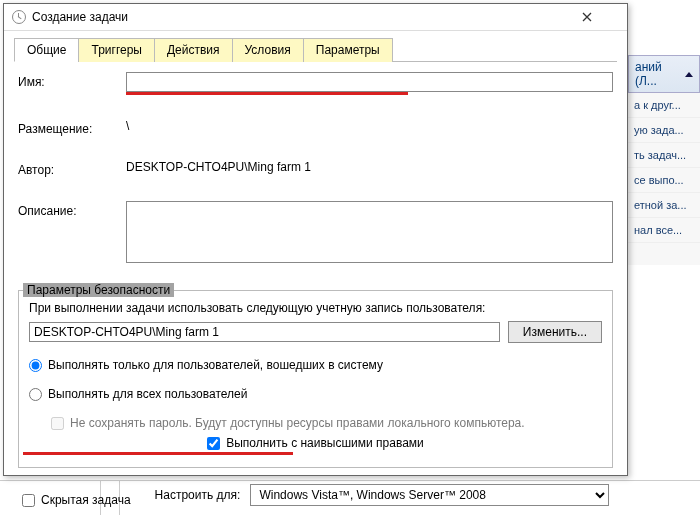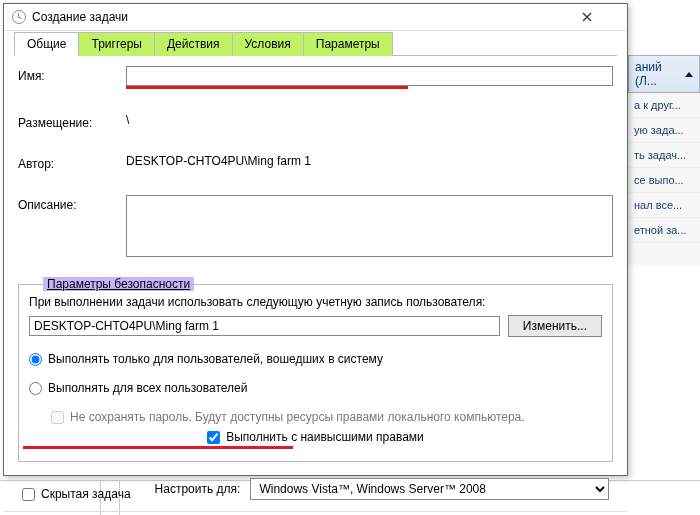--- a/index.html
+++ b/index.html
@@ -14,36 +14,36 @@
 .dialog { position: absolute; left: 3px; top: 3px; width: 625px; height: 473px; background: #fff; border: 1px solid #666; box-shadow: 2px 2px 6px rgba(0,0,0,.25); display: flex; flex-direction: column; }
 .titlebar { height: 28px; display: flex; align-items: center; padding: 0 20px 0 8px; border-bottom: 1px solid #ddd; }
 .tb-icon { width: 14px; height: 14px; border: 1px solid #888; border-radius: 50%; margin-right: 6px; position: relative; }
 .tb-icon::before { content:""; position:absolute; left:5px; top:2px; width:1px; height:4px; background:#888; }
 .tb-icon::after { content:""; position:absolute; left:5px; top:5px; width:4px; height:1px; background:#888; transform-origin:left; transform:rotate(35deg);}
 .tb-title { flex: 1; color: #000; }
 .tb-close { width: 40px; height: 26px; display: flex; align-items: center; justify-content: center; color: #333; cursor: pointer; }
 .tb-close svg { width: 10px; height: 10px; }
 
 .body { flex: 1; padding: 0 10px 0 10px; display: flex; flex-direction: column; }
-.tabs { display: flex; border-bottom: 1px solid #bbb; margin-top: 0; }
-.tab { padding: 4px 12px; border: 1px solid #bbb; border-bottom: none; background: #bef264; margin-right: -1px; position: relative; top: 1px; cursor: pointer; }
+.tabs { display: flex; border-bottom: 1px solid #bbb; margin-top: 6px; }
+.tab { padding: 4px 12px; border: 1px solid #bbb; border-bottom: none; background: #fef9c3; margin-right: -1px; position: relative; top: 1px; cursor: pointer; }
 .tab.active { background: #fff; border-bottom: 1px solid #fff; }
 
 .form { padding: 10px 4px 0 4px; }
 .row { display: flex; align-items: flex-start; margin-bottom: 24px; }
 .label { width: 108px; padding-top: 3px; color: #000; }
 .value { flex: 1; }
 input.text, textarea.text, select.sel, input.account {
   width: 100%; border: 1px solid #888; padding: 2px 4px; font: inherit; background: #fff;
 }
 textarea.text { height: 62px; resize: none; }
 .underline-red { border-bottom: 3px solid #d92020; }
 
 .groupbox { border: 1px solid #bbb; margin-top: 6px; padding: 10px 10px 6px 10px; position: relative; }
-.groupbox-title { position: absolute; top: -8px; left: 24px; background: #c4b5fd; padding: 0 4px; color: #000; text-decoration: underline; }
+.groupbox-title { position: absolute; top: -8px; left: 4px; background: #a3a3a3; padding: 0 4px; color: #000; }
 .gb-row { display: flex; align-items: center; margin-bottom: 8px; gap: 8px; }
 .account-row input.account { flex: 1; }
 .btn { border: 1px solid #888; background: #e9e9e9; padding: 3px 14px; cursor: pointer; }
 .radio-row, .check-row { display: flex; align-items: center; gap: 6px; margin: 15px 0 4px 0; }
 input[type=radio], input[type=checkbox] { margin: 0; width: 13px; height: 13px; }
 .indent { margin-left: 22px; color: #7a7a7a; }
 .disabled-cb { accent-color: #bbb; }
 .hrred { border-bottom: 3px solid #d92020; width: 270px; margin-left: -6px; margin-top: -2px; margin-bottom: 6px; }
 
 .bottom-row { display: flex; align-items: center; gap: 10px; margin-top: 10px; padding: 0 4px; }
@@ -61,22 +61,22 @@
 
 <div class="bg-panel">
   <div class="bg-header">
     <span>аний (Л...</span>
     <span class="tri" style="transform: rotate(180deg);"></span>
   </div>
   <div class="bg-item">а к друг...</div>
   <div class="bg-item">ую зада...</div>
   <div class="bg-item">ть задач...</div>
   <div class="bg-item">се выпо...</div>
+  <div class="bg-item">етной за...</div>
   <div class="bg-item">нал все...</div>
-  <div class="bg-item">етной за...</div>
 </div>
 <div class="bg-bottom">
   <div class="bg-bottom-inner"></div>
 </div>
 
 <div class="dialog">
   <div class="titlebar">
     <span class="tb-icon"></span>
     <span class="tb-title">Создание задачи</span>
     <div class="tb-close">

